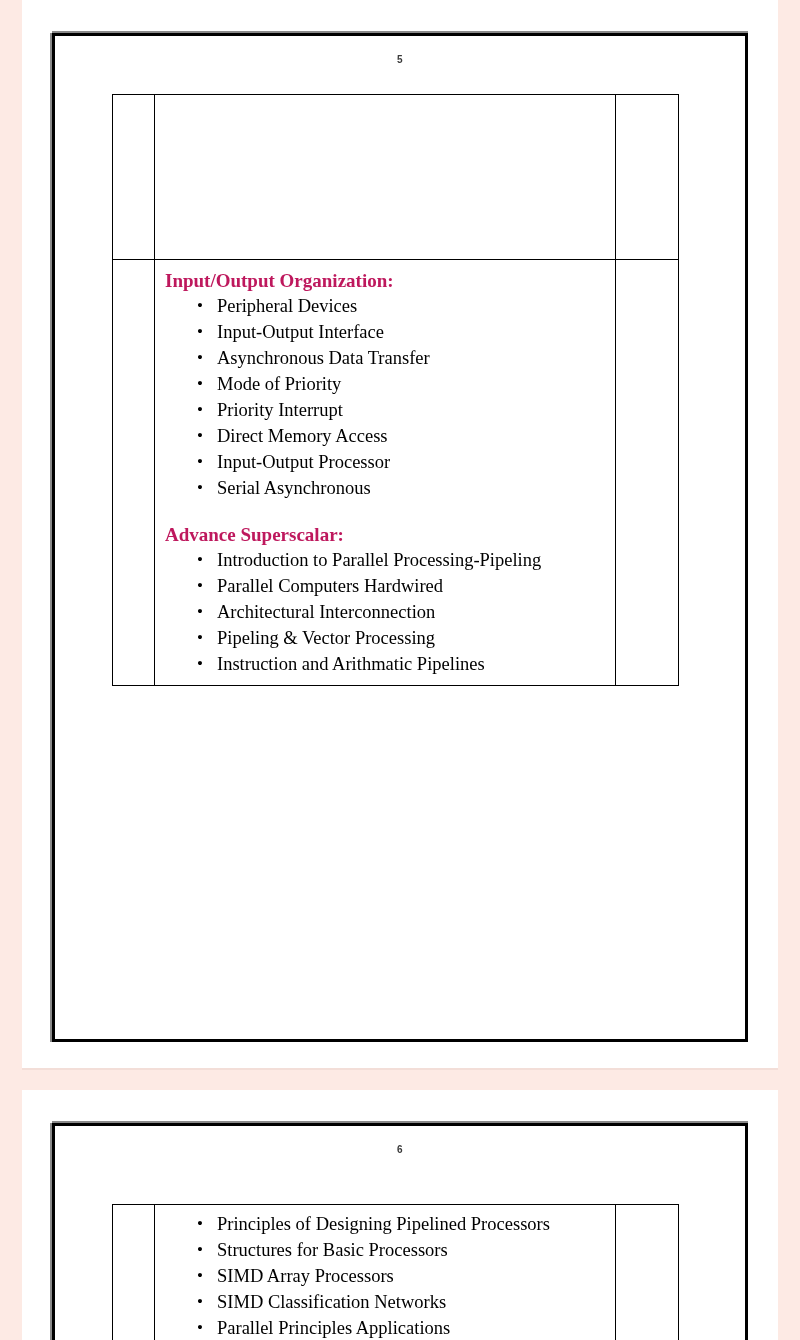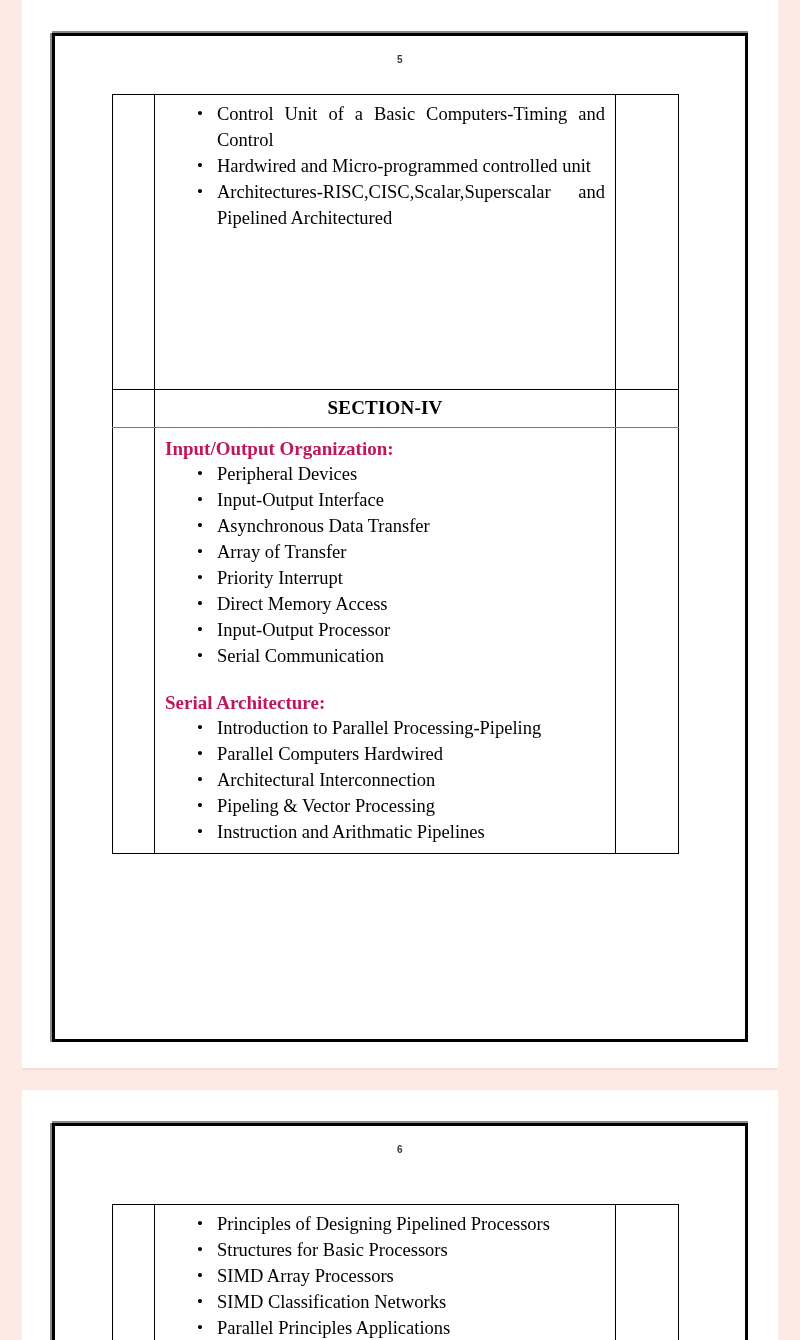--- a/index.html
+++ b/index.html
@@ -174,81 +174,63 @@
         <col class="col-narrow">
           <col class="col-main">
           <col class="col-right">
       </colgroup>
       <tbody>
 
         <tr>
           <td></td>
           <td>
             <div class="cell-pad">
-              <ul class="topic-list">
-                <li>
-                  <span>Control Unit of a Basic Computers-Timing and Control</span>
-                </li>
-                <li>
-                  <span>Hardwired and Micro-programmed controlled unit</span>
-                </li>
-                <li>
-                  <span>Architectures-RISC,CISC,Scalar,Superscalar and Pipelined Architectured</span>
-                </li>
-              </ul>
               <div class="tall-filler"></div>
             </div>
           </td>
           <td></td>
         </tr>
 
-        <tr class="hrule-row">
-          <td></td>
-          <td>
-            <div class="section-label">SECTION-IV</div>
-          </td>
-          <td></td>
-        </tr>
 
         <tr>
           <td></td>
           <td>
             <div class="cell-pad">
 
               <div class="topic-heading">Input/Output Organization:</div>
               <ul class="topic-list">
                 <li>
                   <span>Peripheral Devices</span>
                 </li>
                 <li>
                   <span>Input-Output Interface</span>
                 </li>
                 <li>
                   <span>Asynchronous Data Transfer</span>
                 </li>
                 <li>
-                  <span>Array of Transfer</span>
+                  <span>Mode of Priority</span>
                 </li>
                 <li>
                   <span>Priority Interrupt</span>
                 </li>
                 <li>
                   <span>Direct Memory Access</span>
                 </li>
                 <li>
                   <span>Input-Output Processor</span>
                 </li>
                 <li>
-                  <span>Serial Communication</span>
+                  <span>Serial Asynchronous</span>
                 </li>
               </ul>
 
               <div class="spacer-gap"></div>
 
-              <div class="topic-heading">Serial Architecture:</div>
+              <div class="topic-heading">Advance Superscalar:</div>
               <ul class="topic-list">
                 <li>
                   <span>Introduction to Parallel Processing-Pipeling</span>
                 </li>
                 <li>
                   <span>Parallel Computers Hardwired</span>
                 </li>
                 <li>
                   <span>Architectural Interconnection</span>
                 </li>

